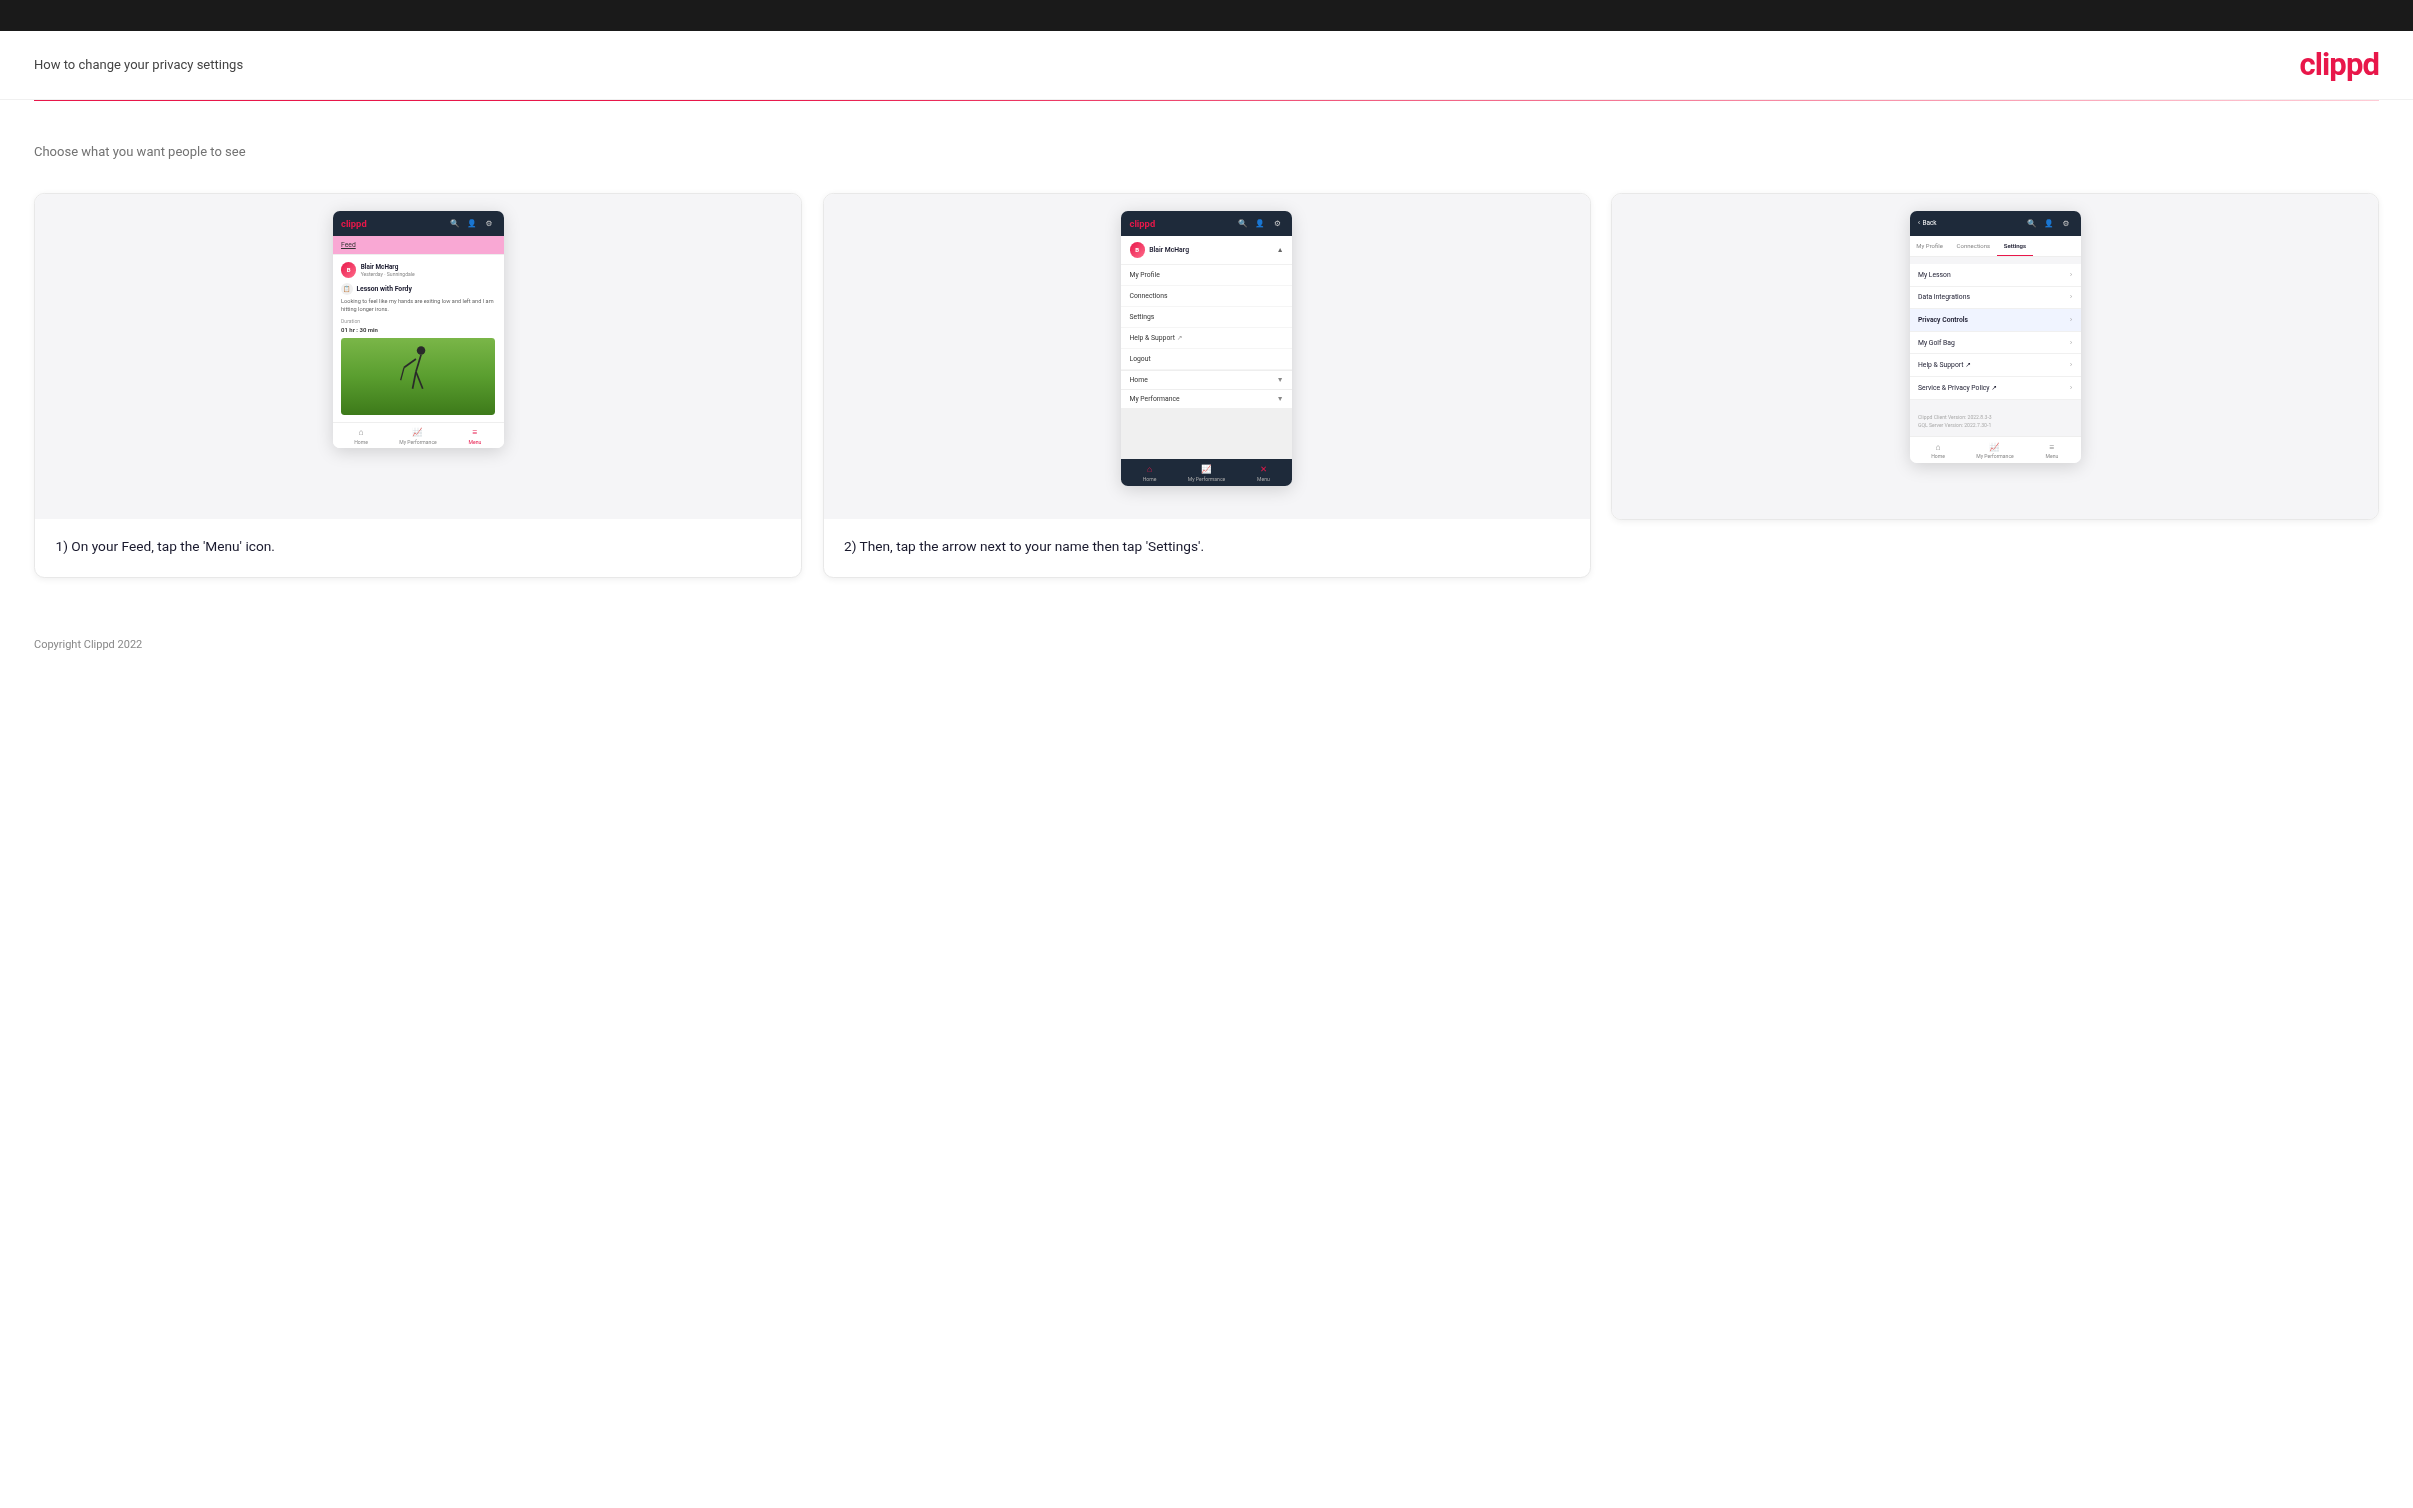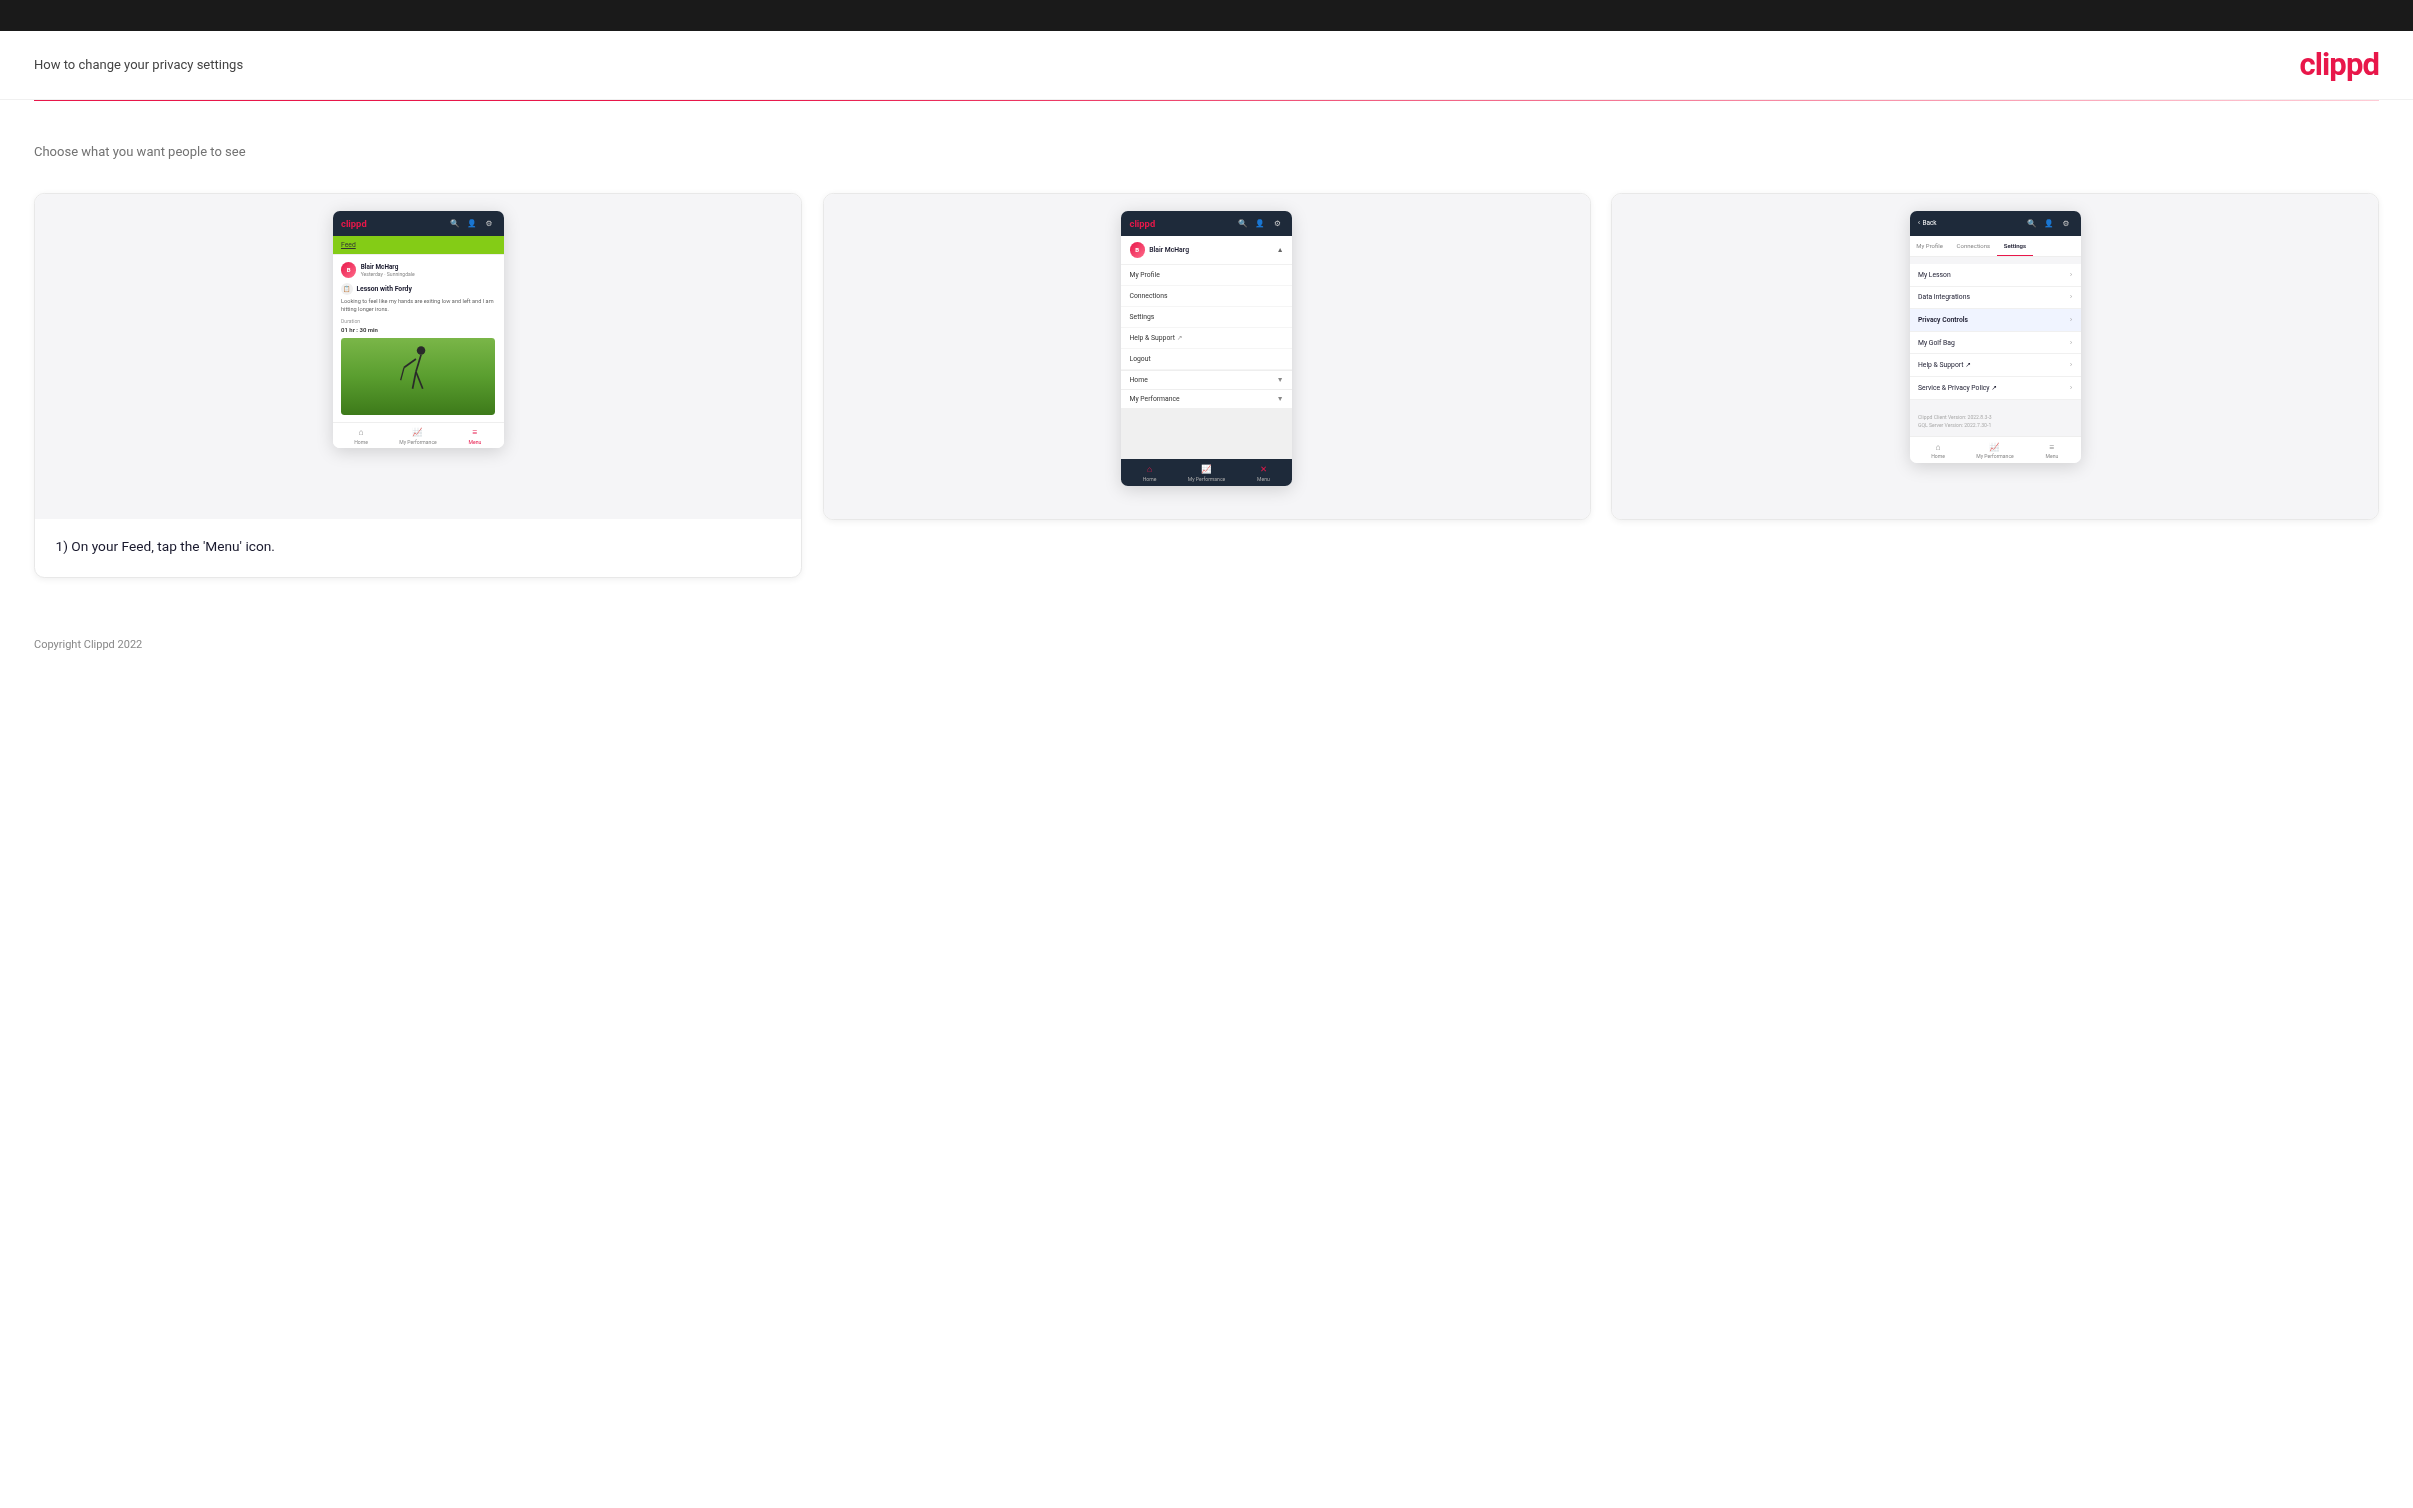--- a/index.html
+++ b/index.html
@@ -137,21 +137,21 @@
       justify-content: center;
       color: #ccc;
     }
 
     
     .feed-tab {
       padding: 5.1px 8.5px;
       font-size: 6.8px;
       color: #333;
       border-bottom: 0.9px solid #eee;
-      background: #84cc16;
+      background: #f9a8d4;
       text-decoration: underline;
     }
 
     .feed-post {
       padding: 6.8px 8.5px;
       background: #fff;
     }
 
     .post-header {
       display: flex;
@@ -556,20 +556,21 @@
               <span class="step2-nav-icon">📈</span>
               <span class="step2-nav-label">My Performance</span>
             </div>
             <div class="step2-nav-item">
               <span class="step2-nav-icon" style="color:#e8174a;">✕</span>
               <span class="step2-nav-label">Menu</span>
             </div>
           </div>
         </div>
       </div>
+      <div class="step-caption">2) Then, tap the arrow next to your name then tap 'Settings'.</div>
     </div>
 
     <div class="step-card">
       <div class="step-screenshot">
         <div class="mobile-mockup settings-mockup">
 
           <div class="settings-header">
             <div class="back-btn">
               <span>‹</span>
               <span>Back</span>

